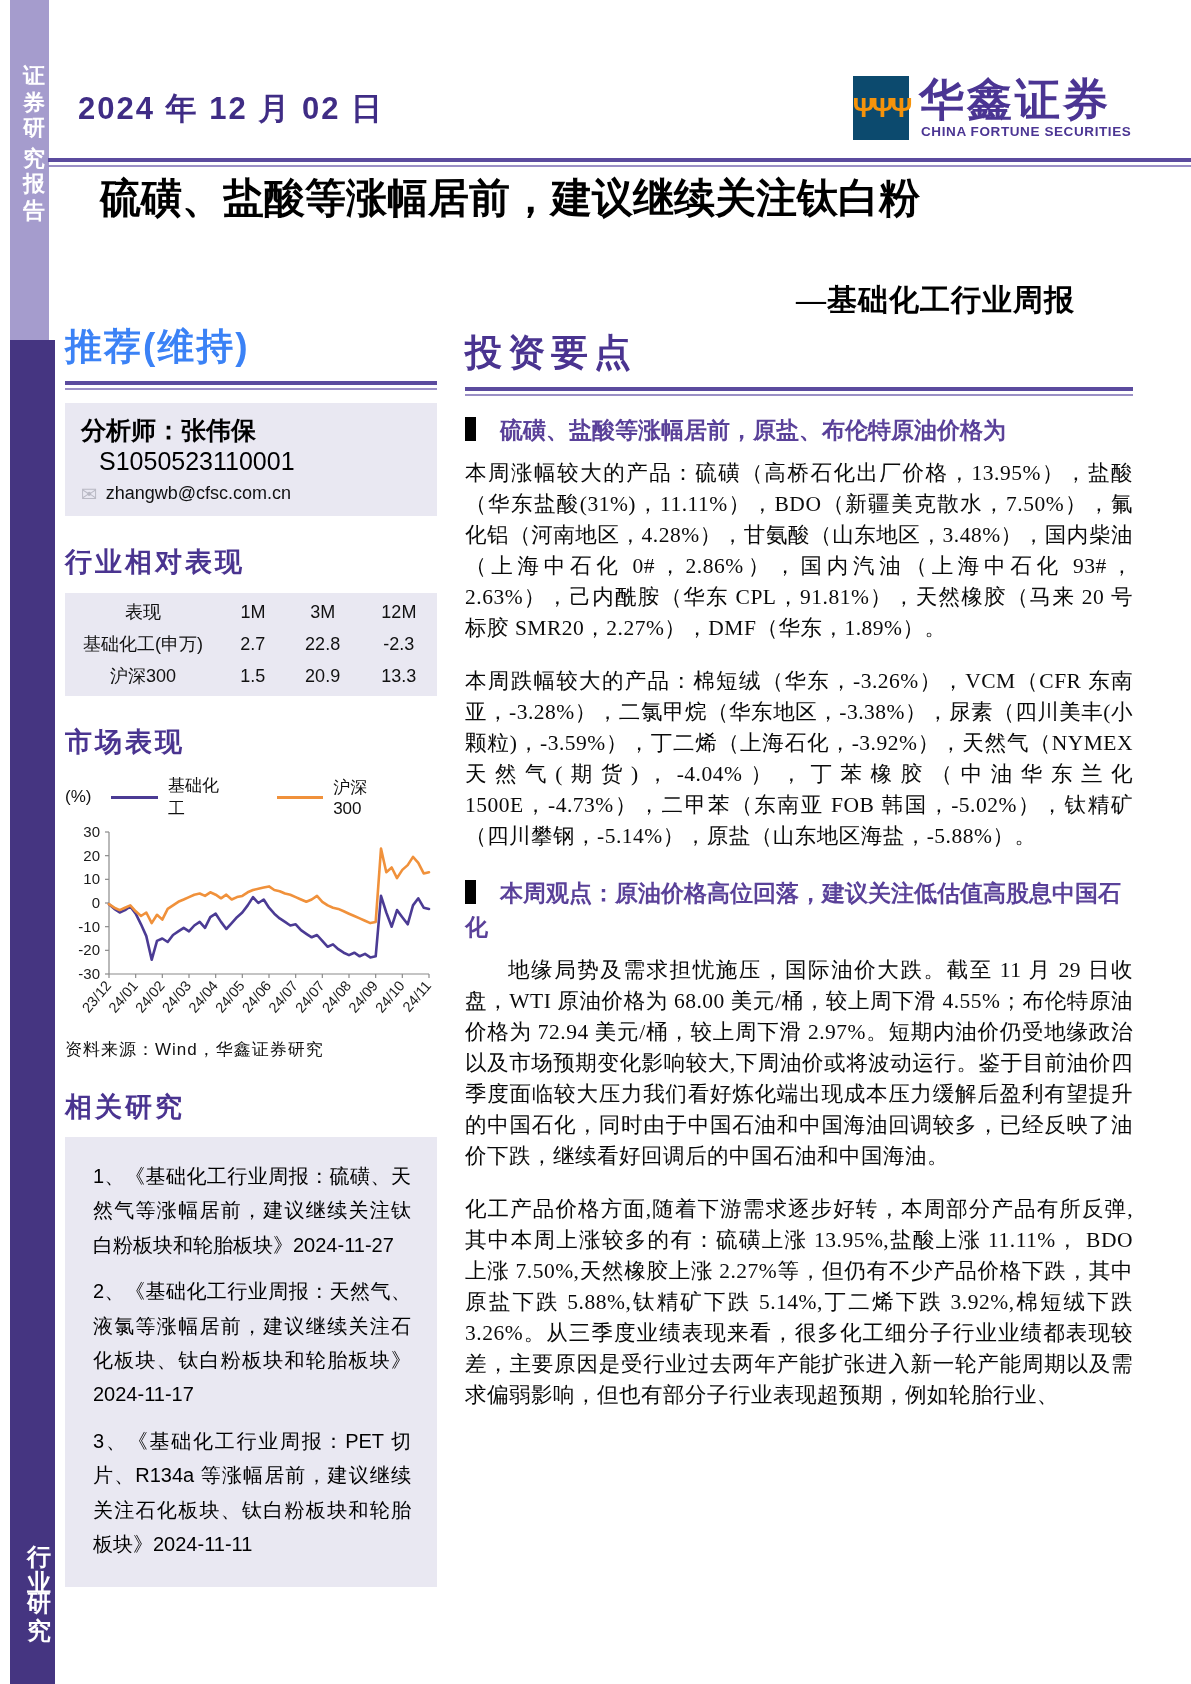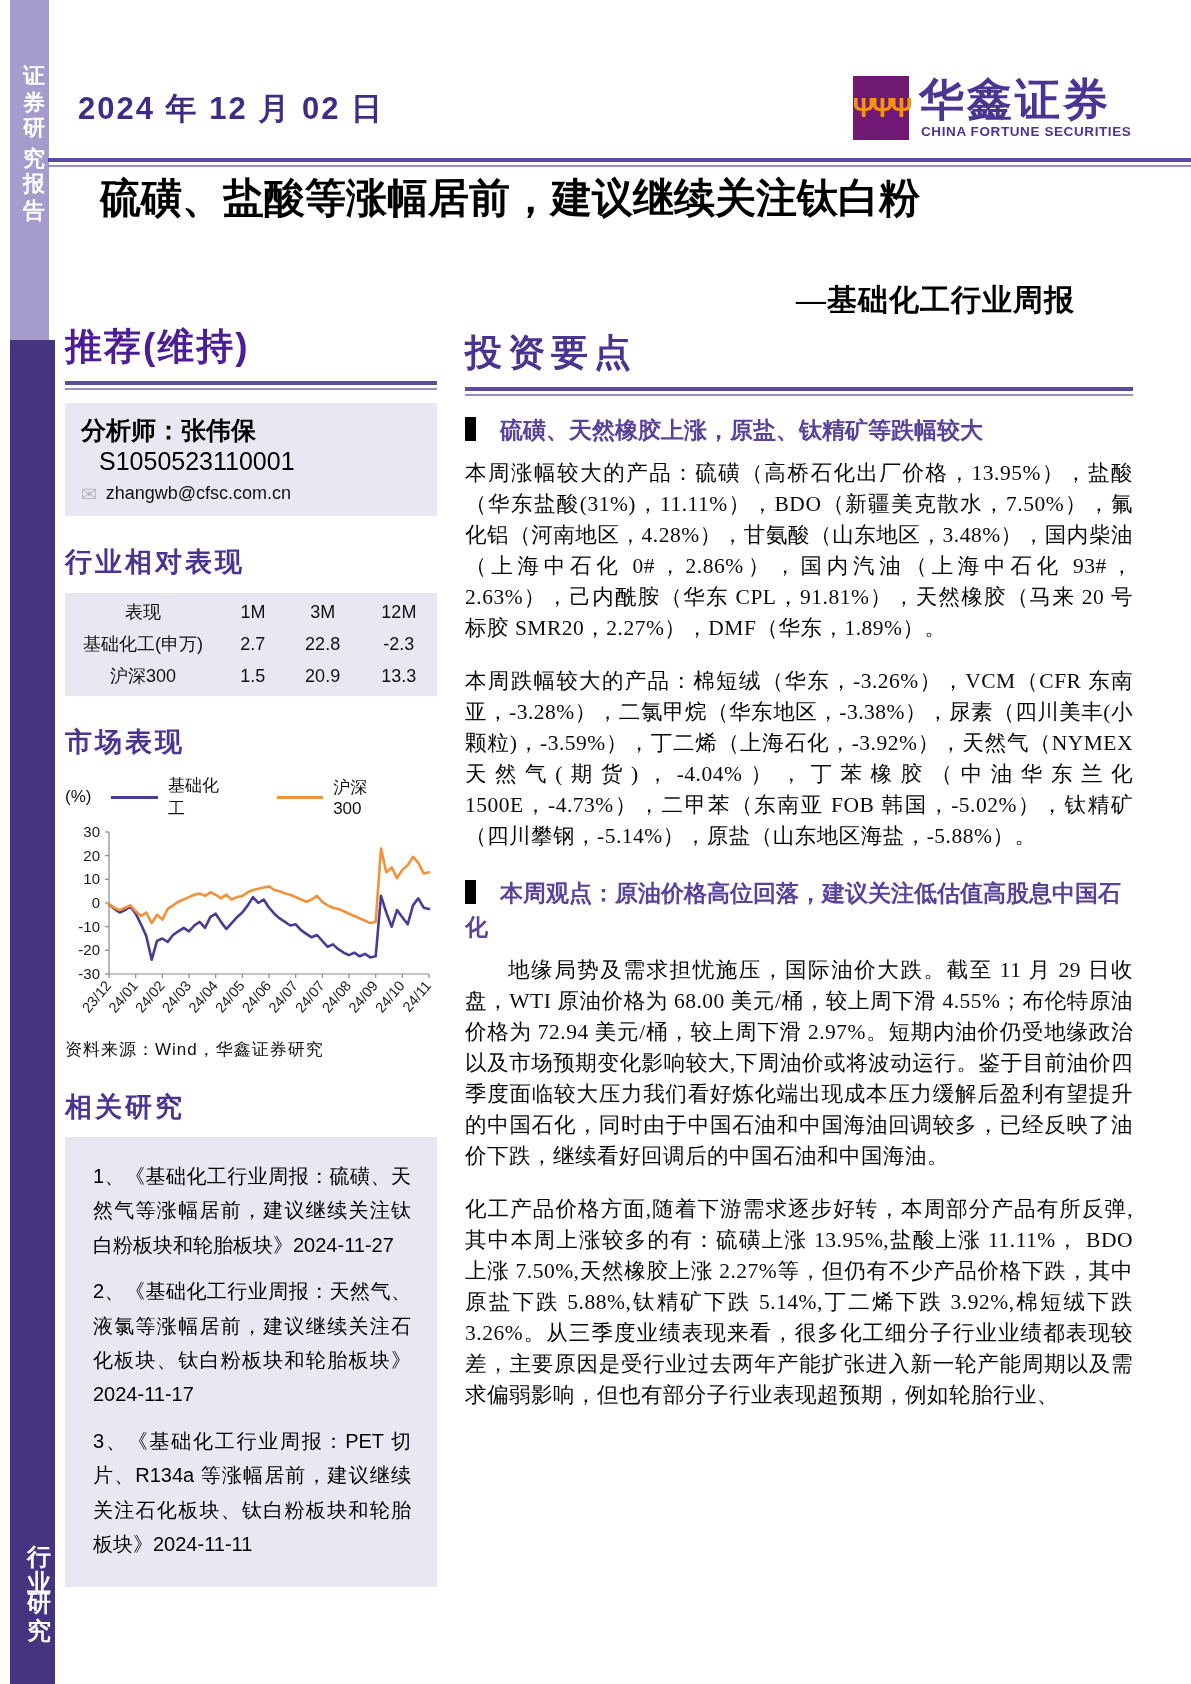--- a/index.html
+++ b/index.html
@@ -24,21 +24,21 @@
   }
   .vtext-top { top:46px; font-size:22px; letter-spacing:27px; }
   .vtext-bottom { top:1186px; font-size:24px; letter-spacing:24px; }
   
   .report-date {
     position:absolute; left:78px; top:88px;
     font-size:31px; font-weight:bold; color:#3f2c85; letter-spacing:2px;
   }
   .logo-wrap { position:absolute; left:853px; top:74px; }
   .logo-box {
-    position:absolute; left:0; top:2px; width:56px; height:64px; background:#701a75;
+    position:absolute; left:0; top:2px; width:56px; height:64px; background:#0c4a6e;
     color:#f5930b; font-weight:bold; font-size:27px; letter-spacing:-3px;
     display:flex; align-items:center; justify-content:center;
   }
   .brand-name {
     position:absolute; left:66px; top:-4px; width:260px;
     color:#4b3593; font-weight:bold; font-size:45px; letter-spacing:3px; white-space:nowrap;
   }
   .brand-en {
     position:absolute; left:68px; top:50px; width:260px;
     color:#4b3593; font-weight:bold; font-size:13.5px; letter-spacing:0.6px; white-space:nowrap;
@@ -54,21 +54,21 @@
   }
   .main-title .t1 { display:block; padding-left:28px; }
   .main-title .t2 { display:block; }
   .report-type {
     position:absolute; left:465px; top:280px; width:610px; text-align:right;
     font-size:30px; font-weight:bold; color:#000; letter-spacing:1px;
     font-family:"Liberation Serif","DejaVu Serif",serif;
   }
   
   .left-col { position:absolute; left:65px; top:322px; width:372px; }
-  .rating { font-size:37px; font-weight:bold; color:#4c1d95; letter-spacing:2px; }
+  .rating { font-size:37px; font-weight:bold; color:#3b82f6; letter-spacing:2px; }
   .lc-rule-a { position:relative; margin-top:9px; height:4px; background:#5b4b9e; }
   .lc-rule-b { position:relative; margin-top:3px; height:2px; background:#9a8fc5; }
   .analyst-panel {
     margin-top:13px; background:#e9e8f2; padding:11px 16px 12px 16px;
   }
   .analyst-line1 { font-size:25px; }
   .analyst-name { font-weight:bold; color:#000; }
   .analyst-code { margin-left:18px; color:#000; }
   .analyst-line2 { margin-top:7px; font-size:18px; display:flex; align-items:center; }
   .mail-icon { color:#b9b9c4; font-size:20px; margin-right:8px; line-height:1; }
@@ -251,21 +251,21 @@
     <p class="related-item">3、《基础化工行业周报：PET 切片、R134a 等涨幅居前，建议继续关注石化板块、钛白粉板块和轮胎板块》2024-11-11</p>
   </div>
 </div>
 
 <div class="right-col">
   <div class="key-points">投资要点</div>
   <div class="rc-rule-a"></div>
   <div class="rc-rule-b"></div>
 
   <div class="bullet-h">
-    <span class="bullet-bar"></span><span>硫磺、天然橡胶上涨，原盐、钛精矿等跌幅较大</span>
+    <span class="bullet-bar"></span><span>硫磺、盐酸等涨幅居前，原盐、布伦特原油价格为</span>
   </div>
   <p class="body-p">本周涨幅较大的产品：硫磺（高桥石化出厂价格，13.95%），盐酸（华东盐酸(31%)，11.11%），BDO（新疆美克散水，7.50%），氟化铝（河南地区，4.28%），甘氨酸（山东地区，3.48%），国内柴油（上海中石化 0#，2.86%），国内汽油（上海中石化 93#，2.63%），己内酰胺（华东 CPL，91.81%），天然橡胶（马来 20 号标胶 SMR20，2.27%），DMF（华东，1.89%）。</p>
   <p class="body-p">本周跌幅较大的产品：棉短绒（华东，-3.26%），VCM（CFR 东南亚，-3.28%），二氯甲烷（华东地区，-3.38%），尿素（四川美丰(小颗粒)，-3.59%），丁二烯（上海石化，-3.92%），天然气（NYMEX 天然气(期货)，-4.04%），丁苯橡胶（中油华东兰化 1500E，-4.73%），二甲苯（东南亚 FOB 韩国，-5.02%），钛精矿（四川攀钢，-5.14%），原盐（山东地区海盐，-5.88%）。</p>
 
   <div class="bullet-h gap-lg">
     <span class="bullet-bar"></span><span>本周观点：原油价格高位回落，建议关注低估值高股息中国石化</span>
   </div>
   <p class="body-p indent">地缘局势及需求担忧施压，国际油价大跌。截至 11 月 29 日收盘，WTI 原油价格为 68.00 美元/桶，较上周下滑 4.55%；布伦特原油价格为 72.94 美元/桶，较上周下滑 2.97%。短期内油价仍受地缘政治以及市场预期变化影响较大,下周油价或将波动运行。鉴于目前油价四季度面临较大压力我们看好炼化端出现成本压力缓解后盈利有望提升的中国石化，同时由于中国石油和中国海油回调较多，已经反映了油价下跌，继续看好回调后的中国石油和中国海油。</p>
   <p class="body-p">化工产品价格方面,随着下游需求逐步好转，本周部分产品有所反弹,其中本周上涨较多的有：硫磺上涨 13.95%,盐酸上涨 11.11%， BDO 上涨 7.50%,天然橡胶上涨 2.27%等，但仍有不少产品价格下跌，其中原盐下跌 5.88%,钛精矿下跌 5.14%,丁二烯下跌 3.92%,棉短绒下跌 3.26%。从三季度业绩表现来看，很多化工细分子行业业绩都表现较差，主要原因是受行业过去两年产能扩张进入新一轮产能周期以及需求偏弱影响，但也有部分子行业表现超预期，例如轮胎行业、</p>
 </div>

